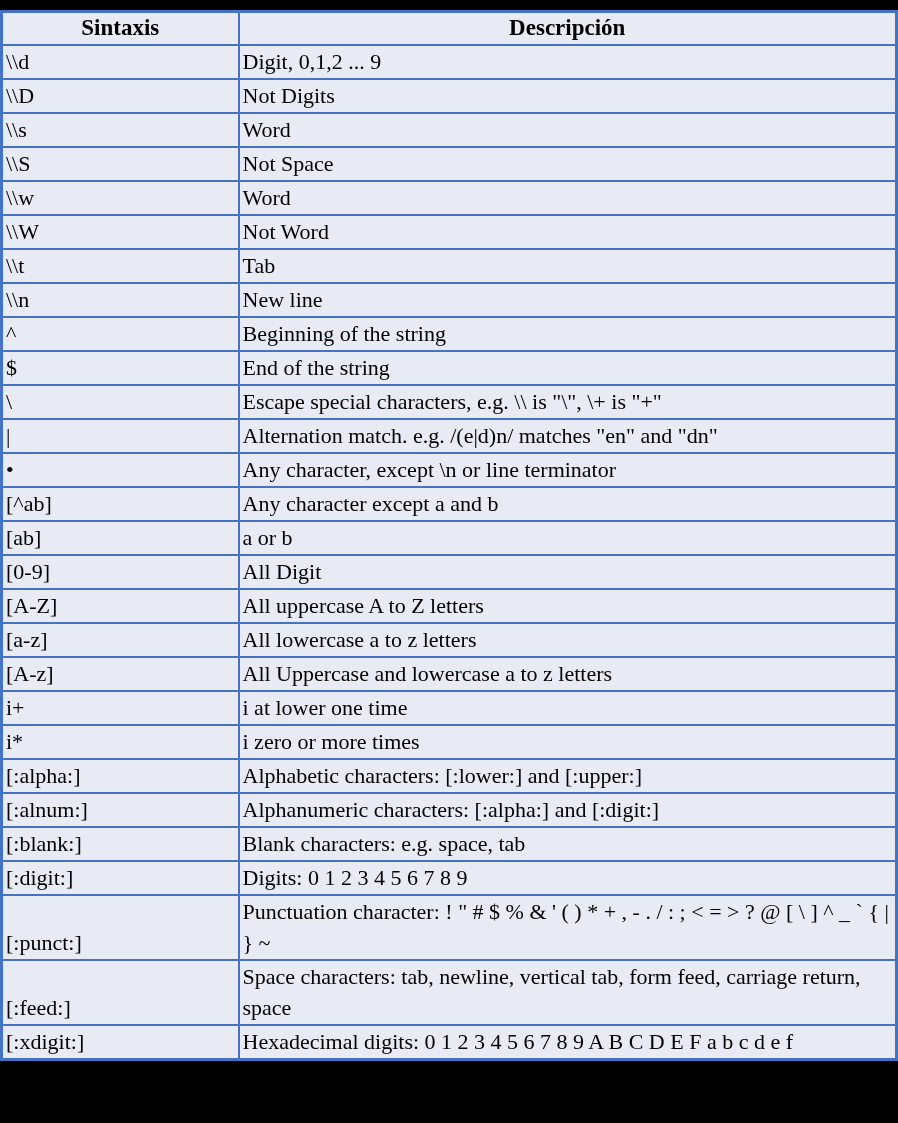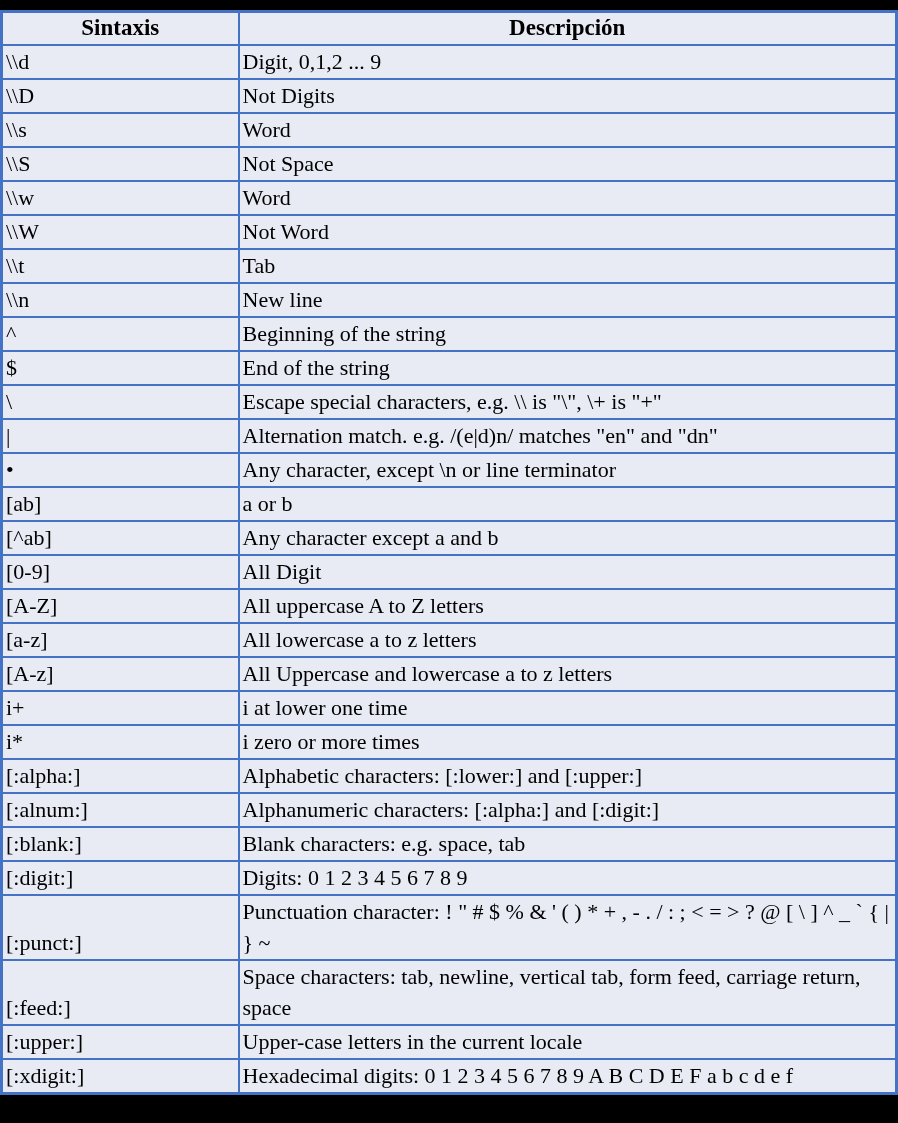--- a/index.html
+++ b/index.html
@@ -127,30 +127,30 @@
     <td class="syntax">|</td>
     <td class="desc">Alternation match. e.g. /(e|d)n/ matches "en" and "dn"</td>
   </tr>
 
   <tr>
     <td class="syntax">•</td>
     <td class="desc">Any character, except \n or line terminator</td>
   </tr>
 
   <tr>
+    <td class="syntax">[^ab]</td>
+    <td class="desc">Any character except a and b</td>
+  </tr>
+
+  <tr>
     <td class="syntax">[ab]</td>
     <td class="desc">a or b</td>
   </tr>
 
   <tr>
-    <td class="syntax">[^ab]</td>
-    <td class="desc">Any character except a and b</td>
-  </tr>
-
-  <tr>
     <td class="syntax">[0-9]</td>
     <td class="desc">All Digit</td>
   </tr>
 
   <tr>
     <td class="syntax">[A-Z]</td>
     <td class="desc">All uppercase A to Z letters</td>
   </tr>
 
   <tr>
@@ -196,24 +196,20 @@
   <tr>
     <td class="syntax">[:punct:]</td>
     <td class="desc">Punctuation character: ! " # $ % &amp; ' ( ) * + , - . / : ; &lt; = &gt; ? @ [ \ ] ^ _ ` { | } ~</td>
   </tr>
 
   <tr>
     <td class="syntax">[:feed:]</td>
     <td class="desc">Space characters: tab, newline, vertical tab, form feed, carriage return, space</td>
   </tr>
 
-  <tr>
-    <td class="syntax">[:upper:]</td>
-    <td class="desc">Upper-case letters in the current locale</td>
-  </tr>
 
   <tr>
     <td class="syntax">[:xdigit:]</td>
     <td class="desc">Hexadecimal digits: 0 1 2 3 4 5 6 7 8 9 A B C D E F a b c d e f</td>
   </tr>
 </tbody>
   </table>
 </div>
 
 </body></html>

